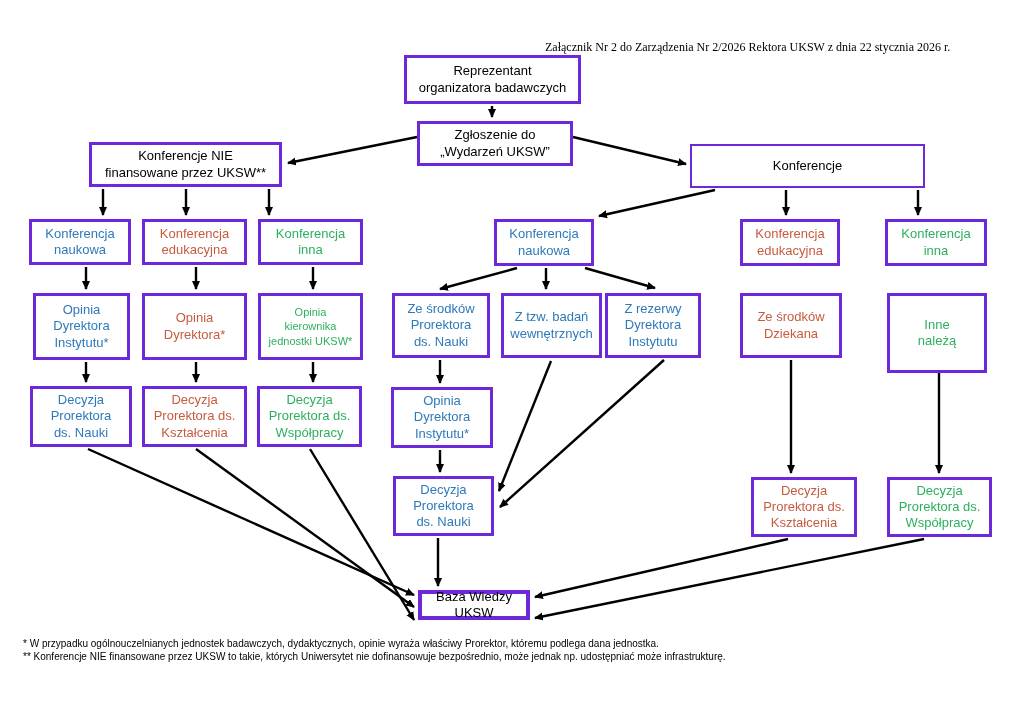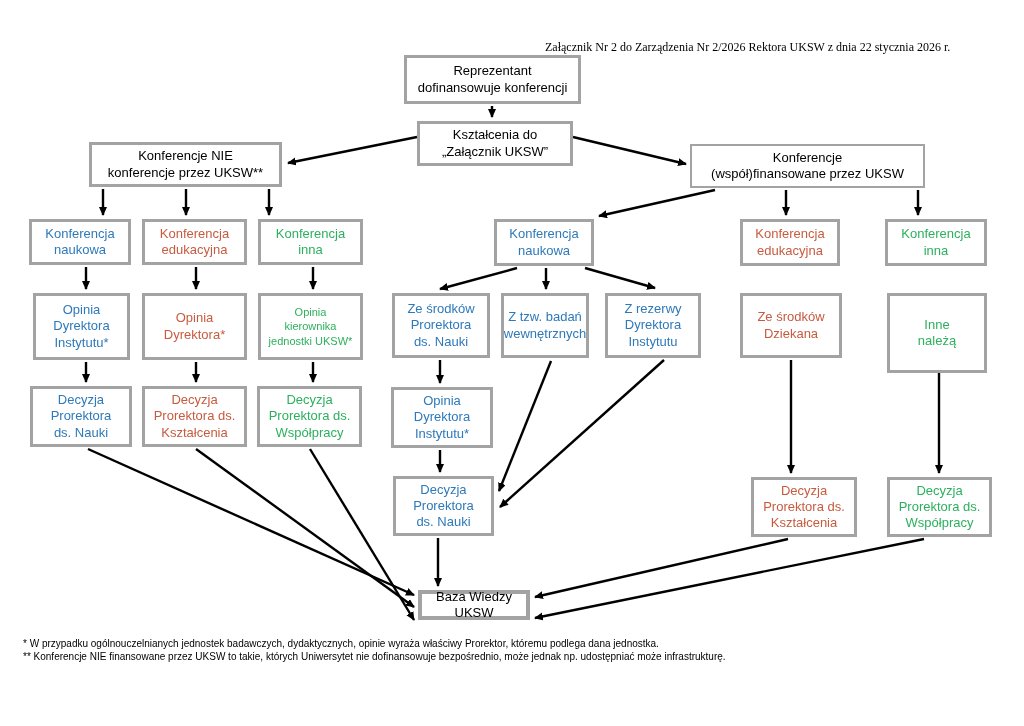--- a/index.html
+++ b/index.html
@@ -2,21 +2,21 @@
 <html><head>
 <meta charset="utf-8">
 <style>
   html,body{margin:0;padding:0;background:#fff;}
   #canvas{
     position:relative;width:1024px;height:726px;background:#ffffff;
     font-family:"Liberation Sans",sans-serif;overflow:hidden;
   }
   #arrows{position:absolute;left:0;top:0;z-index:1;}
   .box{
-    position:absolute;z-index:2;background:#ffffff;border:3px solid #a3a3a3;
+    position:absolute;z-index:2;background:#ffffff;border:3px solid #6d28d9;
     display:flex;align-items:center;justify-content:center;text-align:center;
     box-sizing:border-box;font-size:13px;line-height:1.25;color:#000;
   }
   .box.thin{border-width:2px;}
   .bt > span{display:block;}
   .blue{color:#2E79B9;}
   .red{color:#C75B3F;}
   .green{color:#2DB05E;}
   .small{font-size:11px;line-height:1.3;}
   #attachment-note{
@@ -73,40 +73,39 @@
       <line x1="310" y1="449" x2="414" y2="620" marker-end="url(#ah)"></line>
       <line x1="438" y1="538" x2="438" y2="586" marker-end="url(#ah)"></line>
       <line x1="788" y1="539" x2="535" y2="597" marker-end="url(#ah)"></line>
       <line x1="924" y1="539" x2="535" y2="618" marker-end="url(#ah)"></line>
     </g>
   </svg>
 
   <div class="box" style="left:404px;top:55px;width:177px;height:49px">
     <div class="bt">
         <span>Reprezentant</span>
-        <span>dofinansowuje konferencji</span>
+        <span>organizatora badawczych</span>
       </div>
   </div>
   <div class="box" style="left:417px;top:121px;width:156px;height:45px">
     <div class="bt">
-        <span>Kształcenia do</span>
-        <span>„Załącznik UKSW”</span>
+        <span>Zgłoszenie do</span>
+        <span>„Wydarzeń UKSW”</span>
       </div>
   </div>
 
   <div class="box" style="left:89px;top:142px;width:193px;height:45px">
     <div class="bt">
       <span><span>Konferencje</span> <b>NIE</b></span>
-      <span>konferencje przez UKSW**</span>
+      <span>finansowane przez UKSW**</span>
     </div>
   </div>
   <div class="box thin" style="left:690px;top:144px;width:235px;height:44px">
     <div class="bt">
         <span>Konferencje</span>
-        <span>(współ)finansowane przez UKSW</span>
       </div>
   </div>
 
   <div class="box blue" style="left:29px;top:219px;width:102px;height:46px">
     <div class="bt">
         <span>Konferencja</span>
         <span>naukowa</span>
       </div>
   </div>
   <div class="box red" style="left:142px;top:219px;width:105px;height:46px">
@@ -171,21 +170,21 @@
         <span>naukowa</span>
       </div>
   </div>
   <div class="box blue" style="left:392px;top:293px;width:98px;height:65px">
     <div class="bt">
         <span>Ze środków</span>
         <span>Prorektora</span>
         <span>ds. Nauki</span>
       </div>
   </div>
-  <div class="box blue" style="left:501px;top:293px;width:88px;height:65px">
+  <div class="box blue" style="left:501px;top:293px;width:101px;height:65px">
     <div class="bt">
         <span>Z tzw. badań</span>
         <span>wewnętrznych</span>
       </div>
   </div>
   <div class="box blue" style="left:605px;top:293px;width:96px;height:65px">
     <div class="bt">
         <span>Z rezerwy</span>
         <span>Dyrektora</span>
         <span>Instytutu</span>

